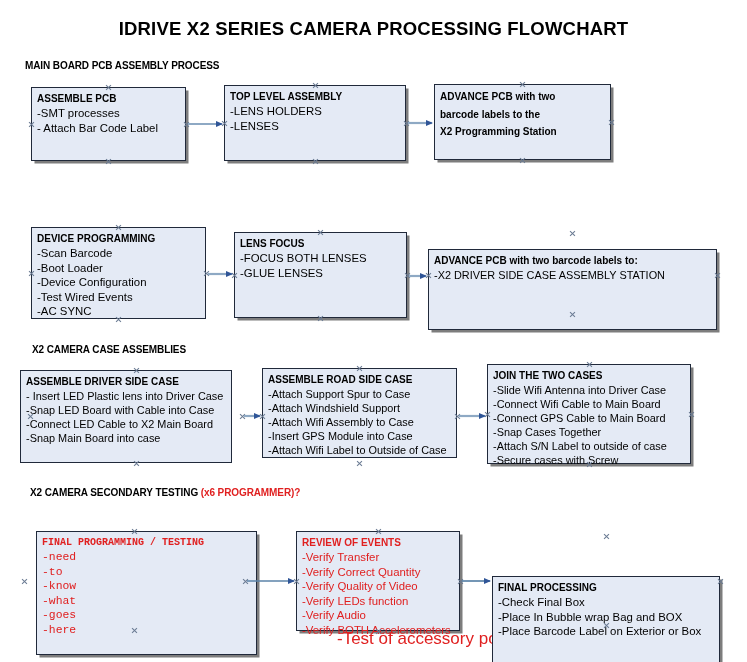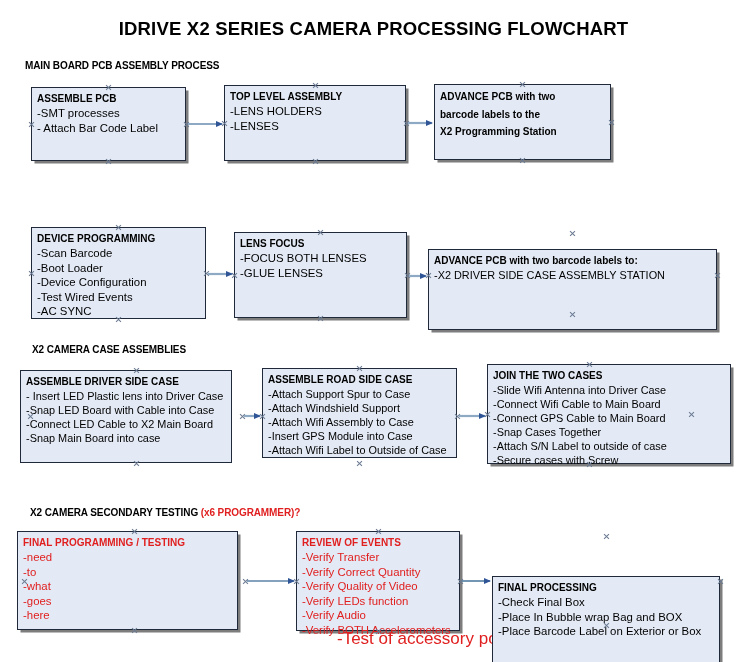--- a/index.html
+++ b/index.html
@@ -212,42 +212,43 @@
     <div class="box-line tight">-Attach Windshield Support</div>
     <div class="box-line tight">-Attach Wifi Assembly to Case</div>
     <div class="box-line tight">-Insert GPS Module into Case</div>
     <div class="box-line tight">-Attach Wifi Label to Outside of Case</div>
   </div>
   <div class="handle" style="left:359px; top:368px;"></div>
   <div class="handle" style="left:359px; top:463px;"></div>
   <div class="handle" style="left:262px; top:416px;"></div>
   <div class="handle" style="left:457px; top:416px;"></div>
 
-  <div class="box" style="left:487px; top:364px; width:244px; height:100px;">
+  <div class="box" style="left:487px; top:364px; width:204px; height:100px;">
     <div class="box-title">JOIN THE TWO CASES</div>
     <div class="box-line tight">-Slide Wifi Antenna into Driver Case</div>
     <div class="box-line tight">-Connect Wifi Cable to Main Board</div>
     <div class="box-line tight">-Connect GPS Cable to Main Board</div>
     <div class="box-line tight">-Snap Cases Together</div>
     <div class="box-line tight">-Attach S/N Label to outside of case</div>
     <div class="box-line tight">-Secure cases with Screw</div>
   </div>
   <div class="handle" style="left:589px; top:364px;"></div>
   <div class="handle" style="left:589px; top:464px;"></div>
   <div class="handle" style="left:487px; top:414px;"></div>
   <div class="handle" style="left:691px; top:414px;"></div>
 
-  <div class="section-header" style="left:30px; top:487px;margin-top:20px;">
+  <div class="section-header" style="left:30px; top:487px;">
     <span>X2 CAMERA SECONDARY TESTING </span><span class="sub-red">(x6 PROGRAMMER)?</span>
   </div>
 
-  <div class="box red" style="left:17px; top:531px; width:221px; height:99px;">
+  <div class="box red" style="left:36px; top:531px; width:221px; height:124px;font-family:Liberation Mono, monospace;">
     <div class="box-title">FINAL PROGRAMMING / TESTING</div>
     <div class="box-line">-need</div>
     <div class="box-line">-to</div>
+    <div class="box-line">-know</div>
     <div class="box-line">-what</div>
     <div class="box-line">-goes</div>
     <div class="box-line">-here</div>
   </div>
   <div class="handle" style="left:134px; top:531px;"></div>
   <div class="handle" style="left:134px; top:630px;"></div>
   <div class="handle" style="left:24px; top:581px;"></div>
   <div class="handle" style="left:245px; top:581px;"></div>
 
   <div class="box red" style="left:296px; top:531px; width:164px; height:100px;">

